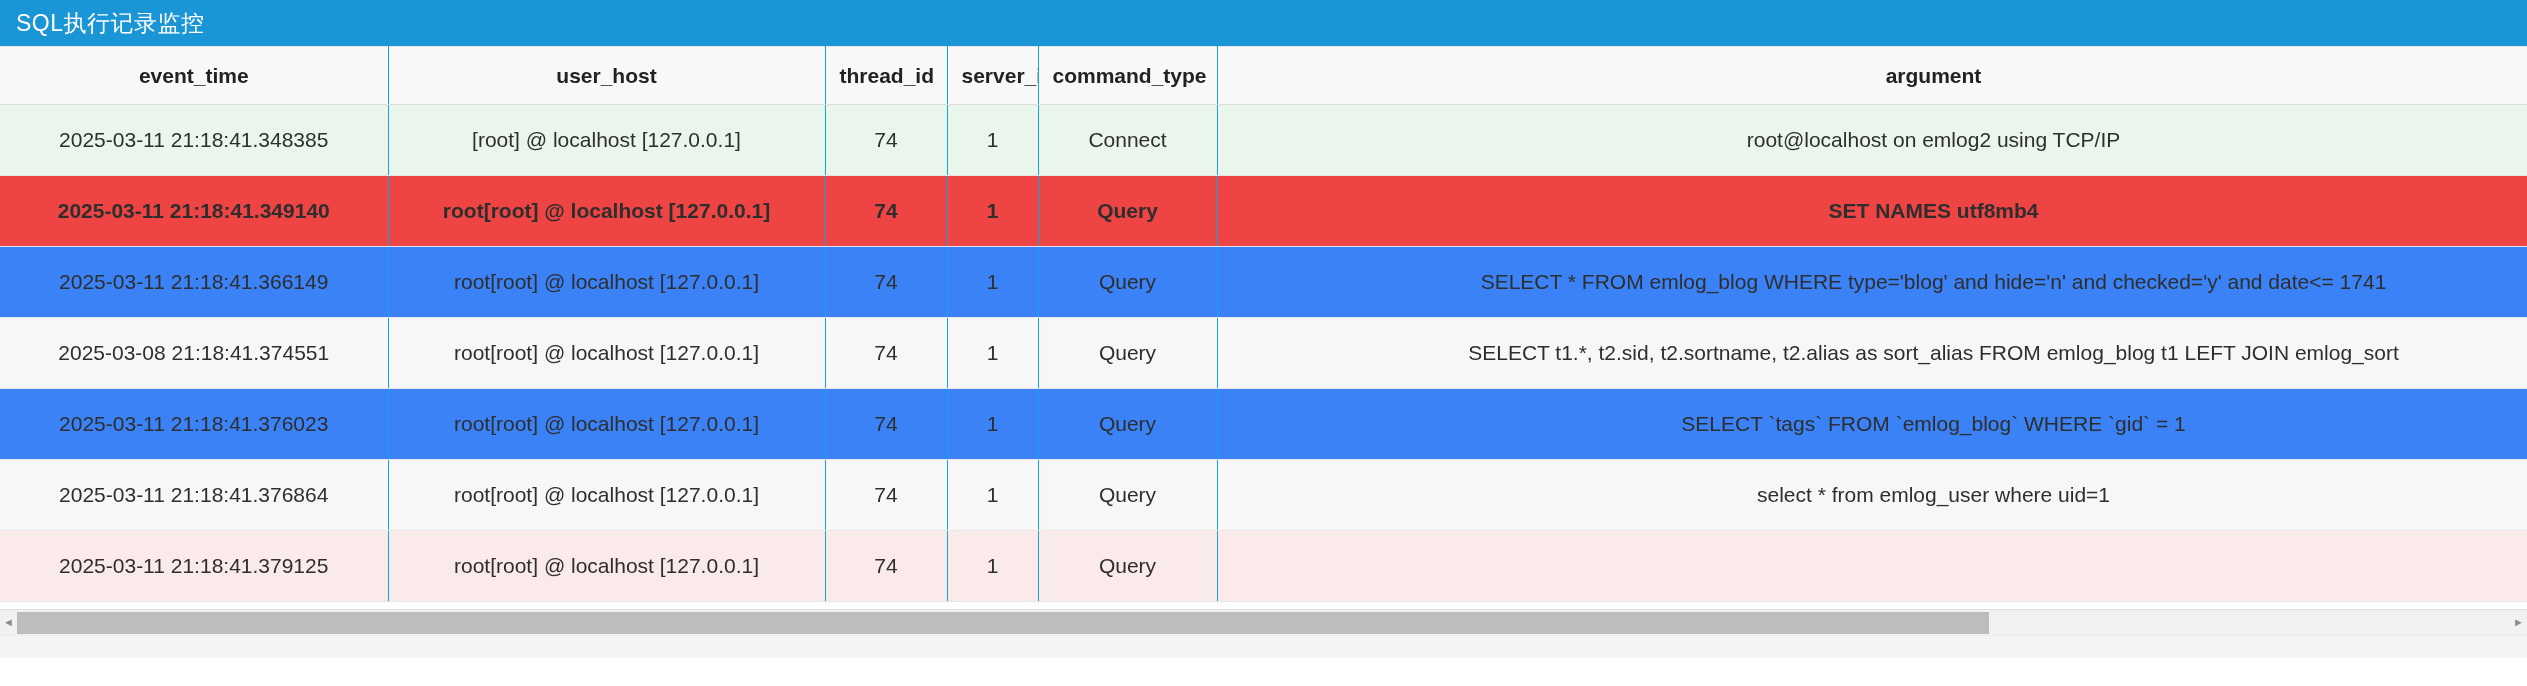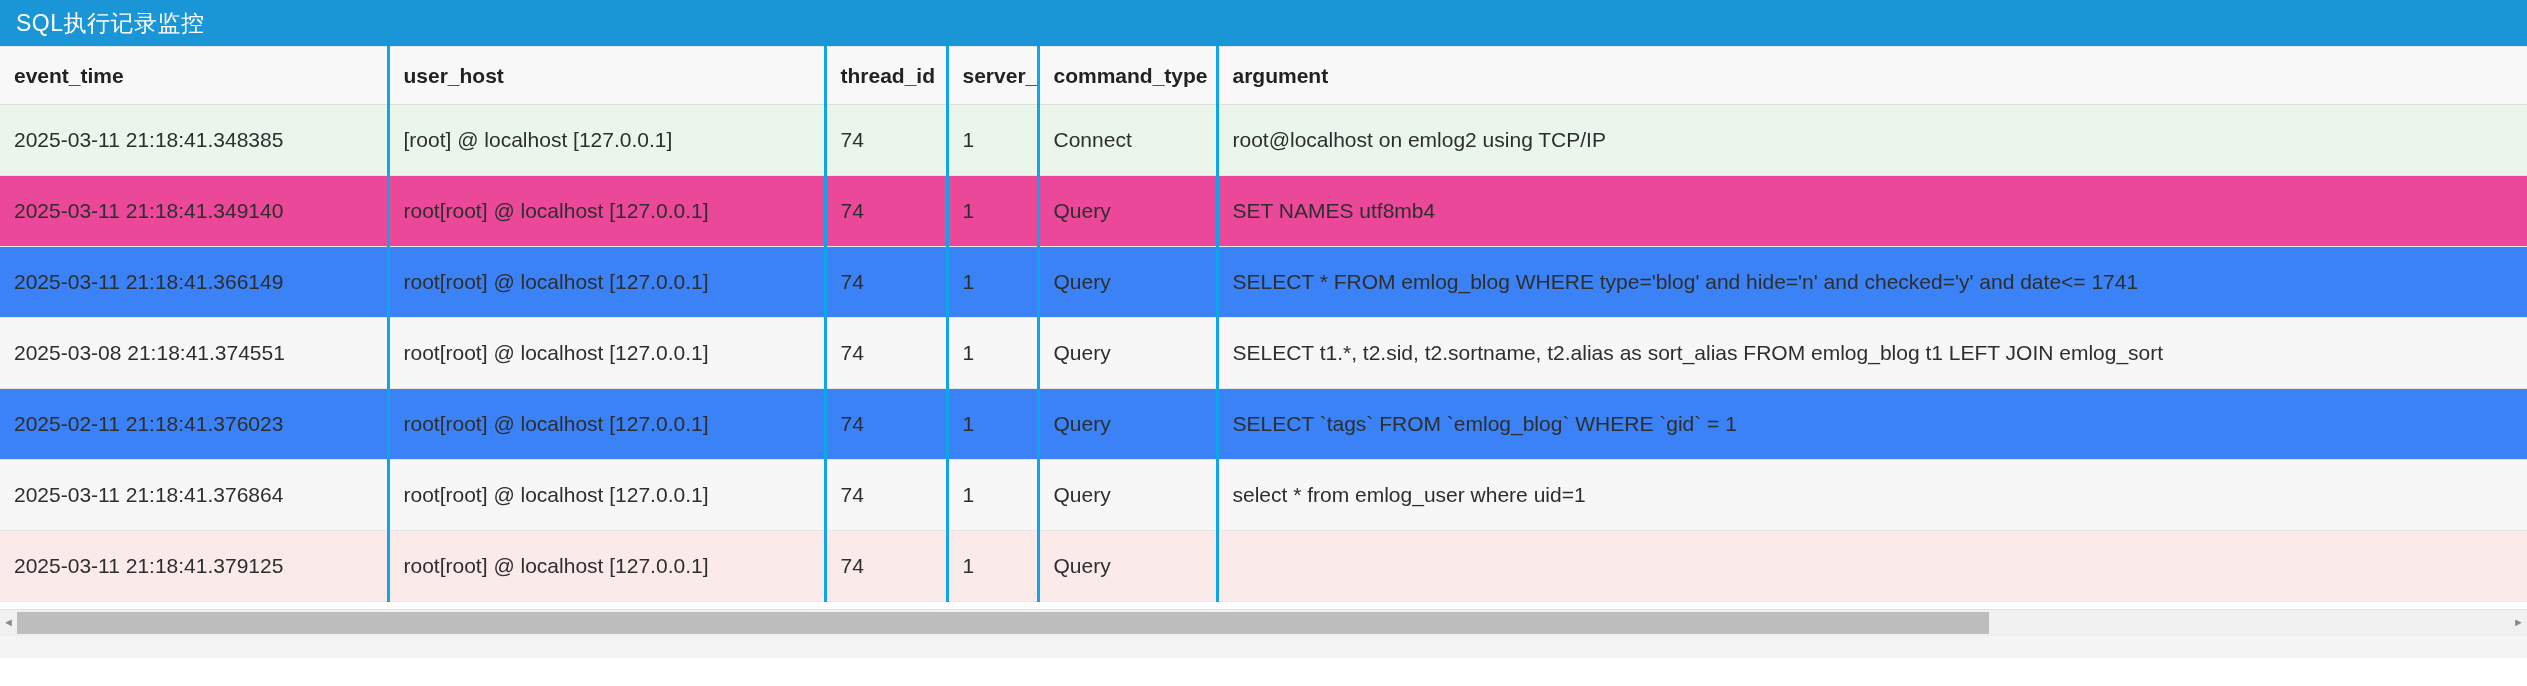--- a/index.html
+++ b/index.html
@@ -45,24 +45,24 @@
 
   table.sqlgrid {
     border-collapse: collapse;
     table-layout: fixed;
     width: 2650px;
     background: #ffffff;
   }
 
   table.sqlgrid th,
   table.sqlgrid td {
-    border-right: 3px solid #0ea5e9;
+    border-right: 1px solid #0ea5e9;
     border-bottom: 1px solid #e6e6e6;
     padding: 0 14px;
-    text-align: left;
+    text-align: center;
     font-size: 21px;
     font-weight: normal;
     white-space: nowrap;
     overflow: hidden;
   }
 
   table.sqlgrid thead th {
     height: 58px;
     background: #f8f8f8;
     color: #222222;
@@ -82,21 +82,21 @@
   col.c-time   { width: 388px; }
   col.c-host   { width: 437px; }
   col.c-thread { width: 122px; }
   col.c-server { width: 91px; }
   col.c-cmd    { width: 179px; }
   col.c-arg    { width: 1433px; }
 
   
   tr.row-default td { background: #3b82f6; }
   tr.row-alt td     { background: #f7f7f7; }
-  tr.row-grey td    { background: #ec4899; }
+  tr.row-grey td    { background: #ef4444; font-weight: bold; }
   tr.row-connect td { background: #eaf6ec; color: #53b96a; }
   tr.row-quit td    { background: #fbeaea; color: #e3716f; }
 
   
   .hscroll {
     position: absolute;
     left: 0;
     bottom: 23px;
     width: 2527px;
     height: 26px;
@@ -211,21 +211,21 @@
           </tr>
           <tr class="row-alt">
             <td>2025-03-08 21:18:41.374551</td>
             <td>root[root] @ localhost [127.0.0.1]</td>
             <td>74</td>
             <td>1</td>
             <td>Query</td>
             <td>SELECT t1.*, t2.sid, t2.sortname, t2.alias as sort_alias FROM emlog_blog t1 LEFT JOIN emlog_sort</td>
           </tr>
           <tr class="row-default">
-            <td>2025-02-11 21:18:41.376023</td>
+            <td>2025-03-11 21:18:41.376023</td>
             <td>root[root] @ localhost [127.0.0.1]</td>
             <td>74</td>
             <td>1</td>
             <td>Query</td>
             <td>SELECT `tags` FROM `emlog_blog` WHERE `gid` = 1</td>
           </tr>
           <tr class="row-alt">
             <td>2025-03-11 21:18:41.376864</td>
             <td>root[root] @ localhost [127.0.0.1]</td>
             <td>74</td>

